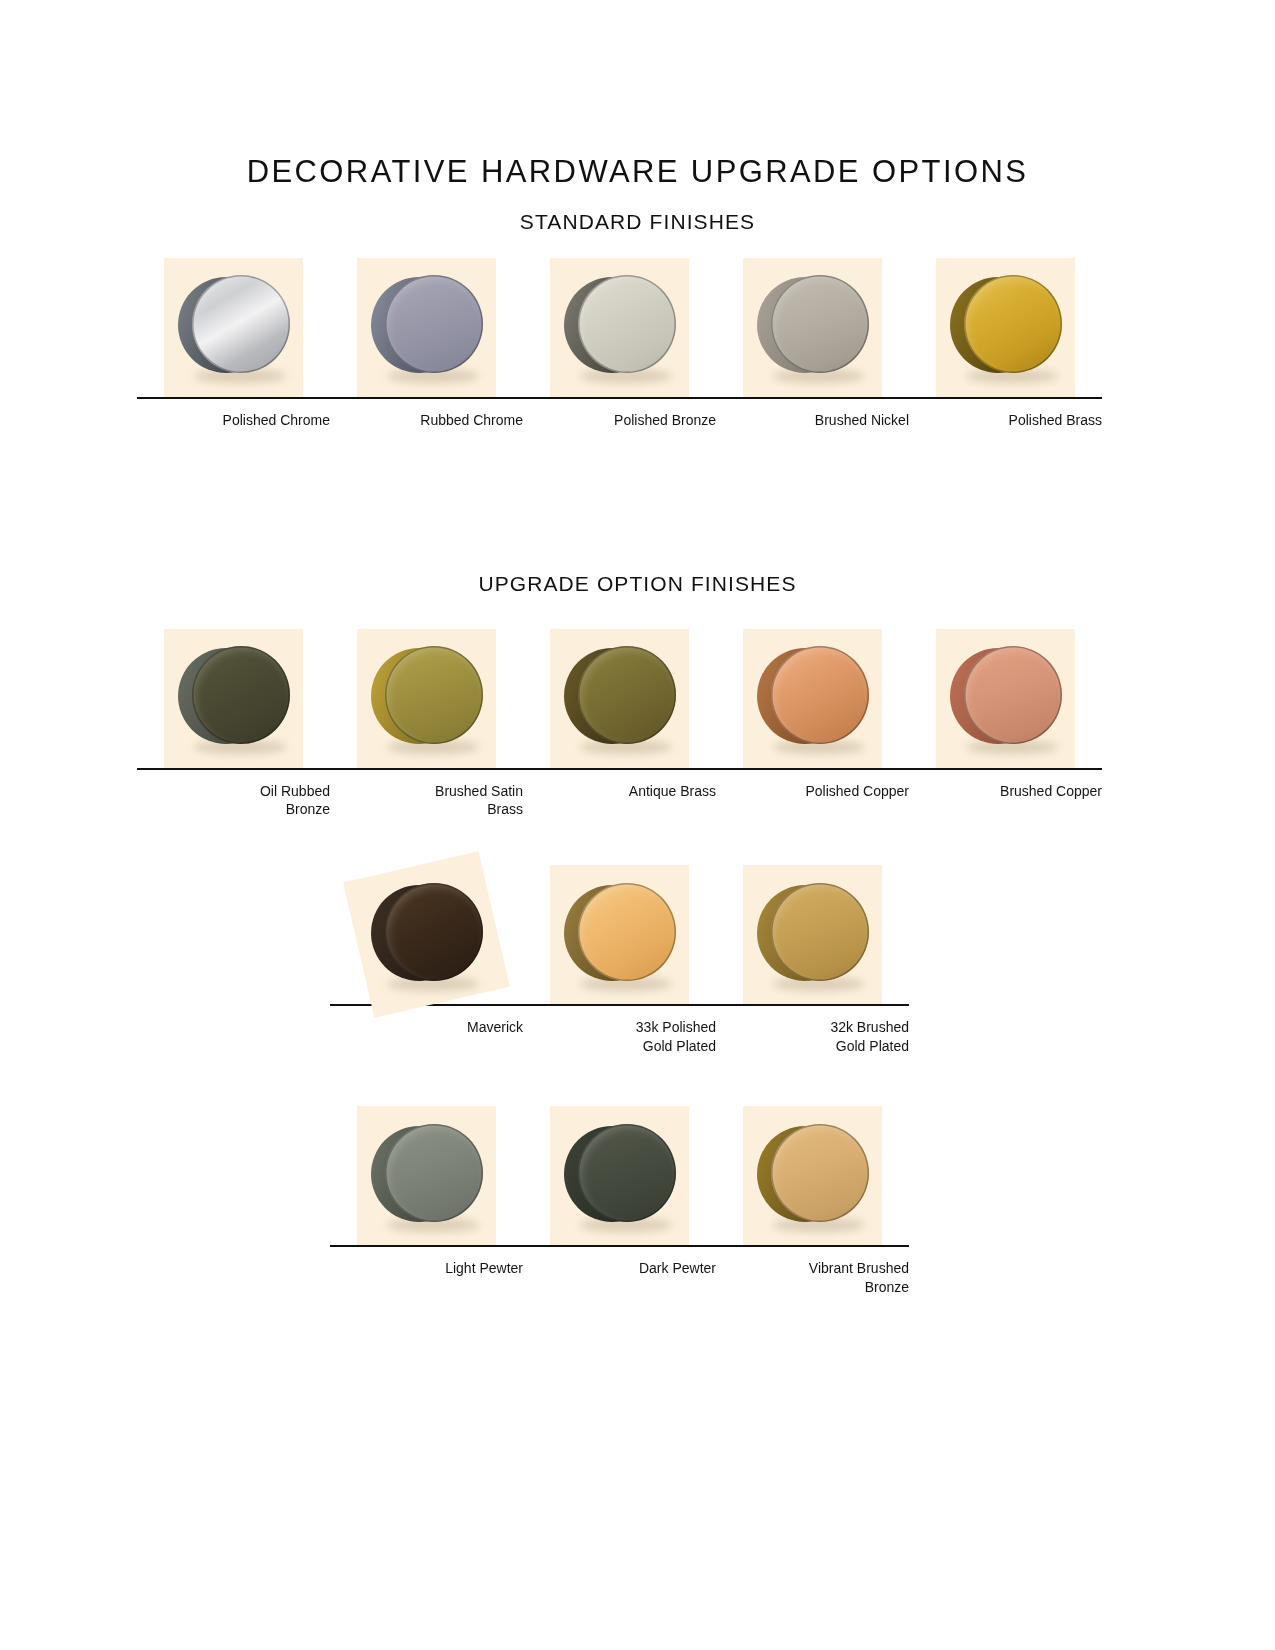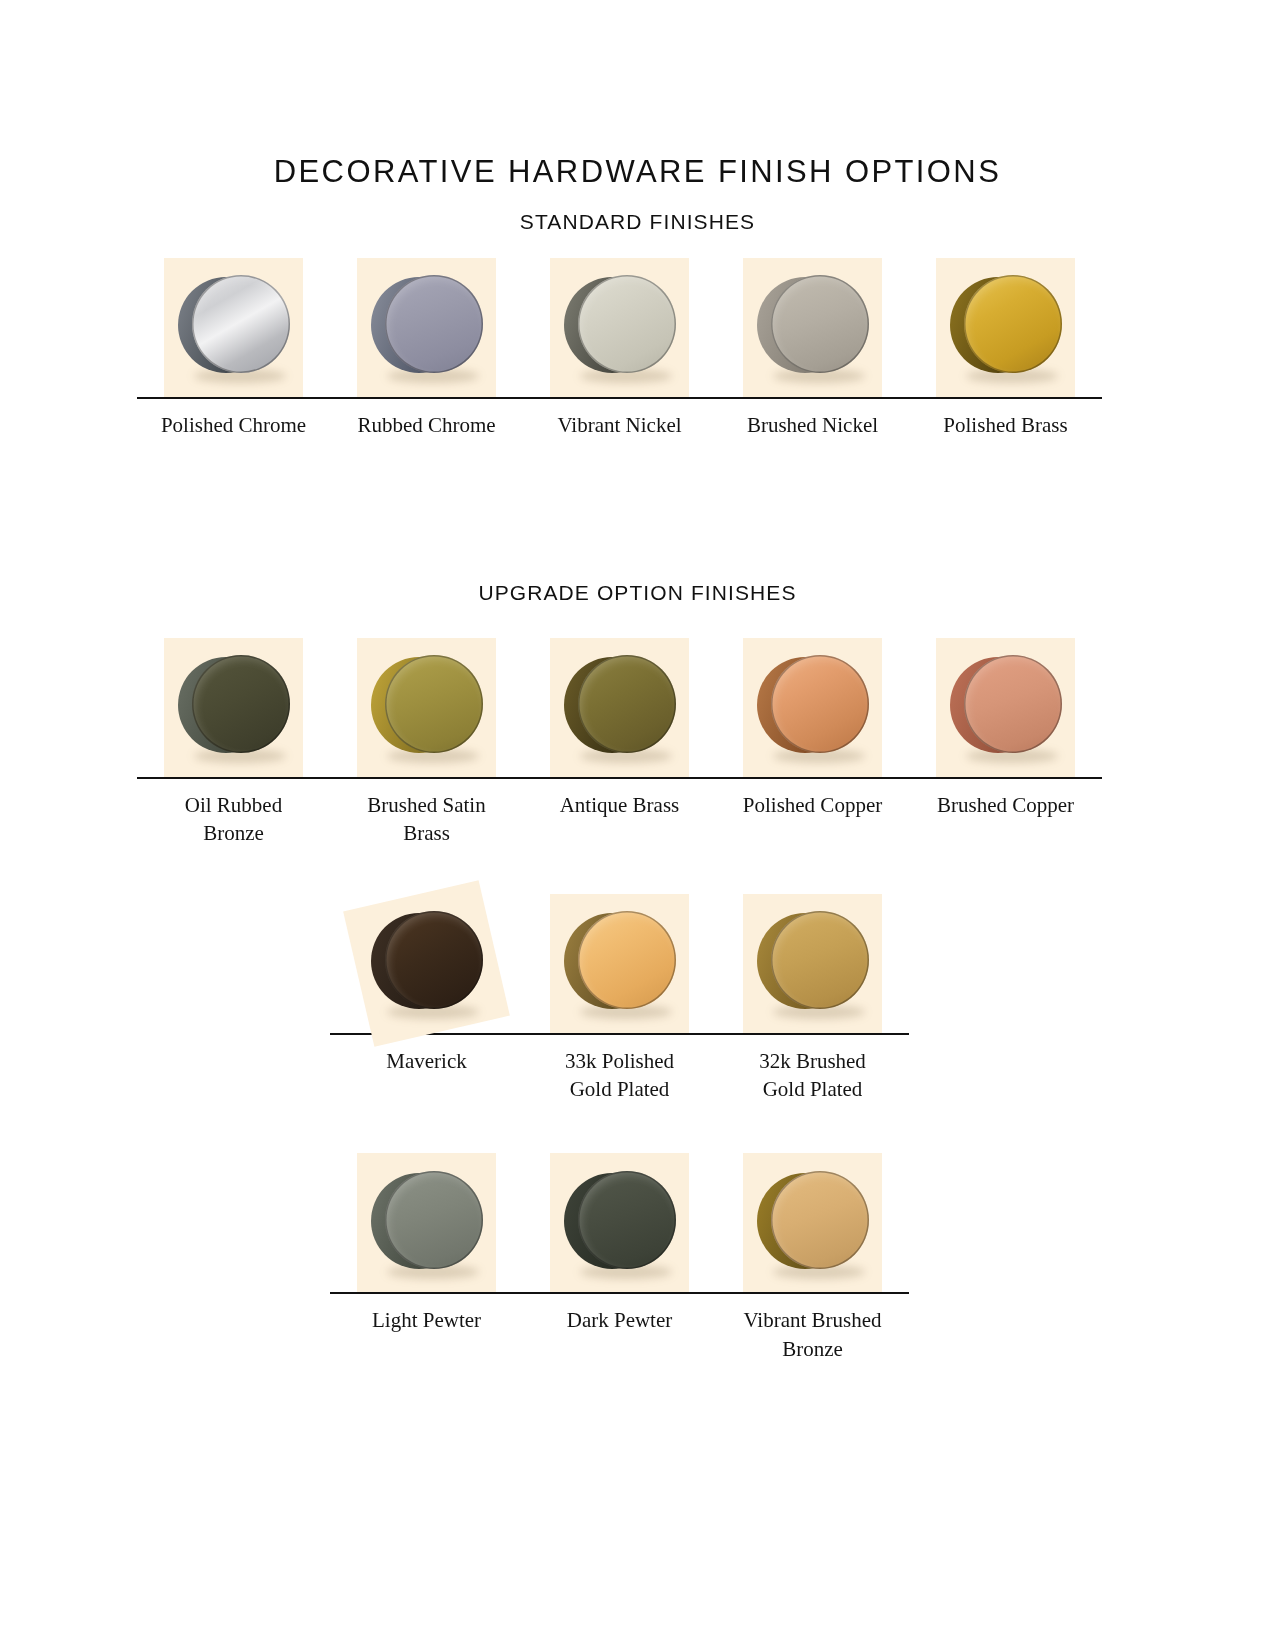--- a/index.html
+++ b/index.html
@@ -55,26 +55,25 @@
   .cell{
     width:193px;
     display:flex;
     flex-direction:column;
     align-items:center;
     flex:0 0 auto;
   }
   .label-cell{
     width:193px;
     flex:0 0 auto;
-    text-align:center;
-    font-size:21px;
+    text-align:right;
+    font-size:14px;
     line-height:1.35;
     color:#141414;
     white-space:pre-line;
-    font-family:Liberation Serif, serif;
   }
 
   
   .tile{
     position:relative;
     width:139px;
     height:139px;
     display:flex;
     align-items:center;
     justify-content:center;
@@ -112,21 +111,21 @@
     left:16px; bottom:-4px;
     width:92px; height:14px;
     border-radius:50%;
     background:rgba(110,85,50,0.22);
     filter:blur(4px);
   }
 </style>
 </head>
 <body>
 
-<h1 class="page-title">DECORATIVE HARDWARE FINISH OPTIONS</h1>
+<h1 class="page-title">DECORATIVE HARDWARE UPGRADE OPTIONS</h1>
 
 <h2 id="standard-title" class="section-title">STANDARD FINISHES</h2>
 
 <div class="row-block">
   <div class="swatch-row" id="standard-row-1-swatches" style="width: 965px; margin-left: 137px; margin-top: 24px;">
       <div class="cell">
         <div class="tile">
           <div class="bg" style="background: rgb(252, 240, 220);"></div>
           <div class="knob-wrap">
             <div class="knob-shadow"></div>
@@ -173,21 +172,21 @@
             <div class="knob-rim" style="background: linear-gradient(110deg, rgb(143, 117, 32) 0%, rgb(95, 76, 17) 55%, rgb(60, 48, 10) 100%);"></div>
             <div class="knob-face" style="background: linear-gradient(150deg, rgb(232, 196, 81) 0%, rgb(215, 173, 49) 35%, rgb(199, 156, 34) 70%, rgb(168, 128, 26) 100%); box-shadow: rgba(0, 0, 0, 0.3) 0px 0px 0px 1.5px inset, rgba(255, 255, 255, 0.18) 3px 4px 10px inset;"></div>
           </div>
         </div>
       </div>
     </div>
   <div class="divider" id="standard-row-1-divider" style="border-top-color: rgb(17, 17, 17); width: 965px; margin-left: 137px;"></div>
   <div class="label-row" id="standard-row-1-labels" style="width: 965px; margin-left: 137px;">
       <div class="label-cell">Polished Chrome</div>
       <div class="label-cell">Rubbed Chrome</div>
-      <div class="label-cell">Vibrant Nickel</div>
+      <div class="label-cell">Polished Bronze</div>
       <div class="label-cell">Brushed Nickel</div>
       <div class="label-cell">Polished Brass</div>
     </div>
 </div>
 
 <h2 id="upgrade-title" class="section-title" style="margin-top: 142px;">UPGRADE OPTION FINISHES</h2>
 
 <div class="row-block">
   <div class="swatch-row" id="upgrade-row-1-swatches" style="width: 965px; margin-left: 137px; margin-top: 33px;">
       <div class="cell">

